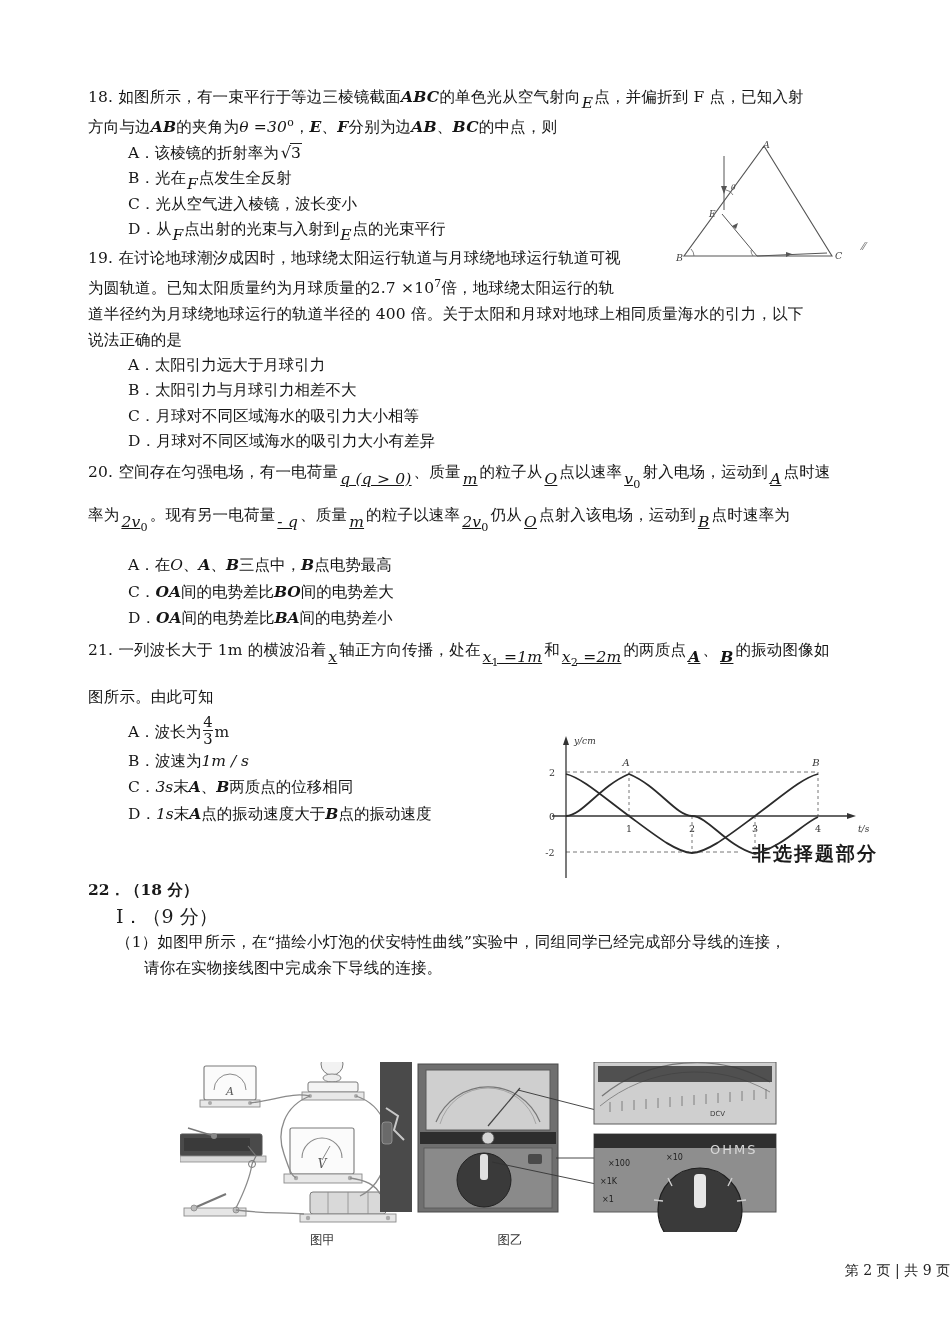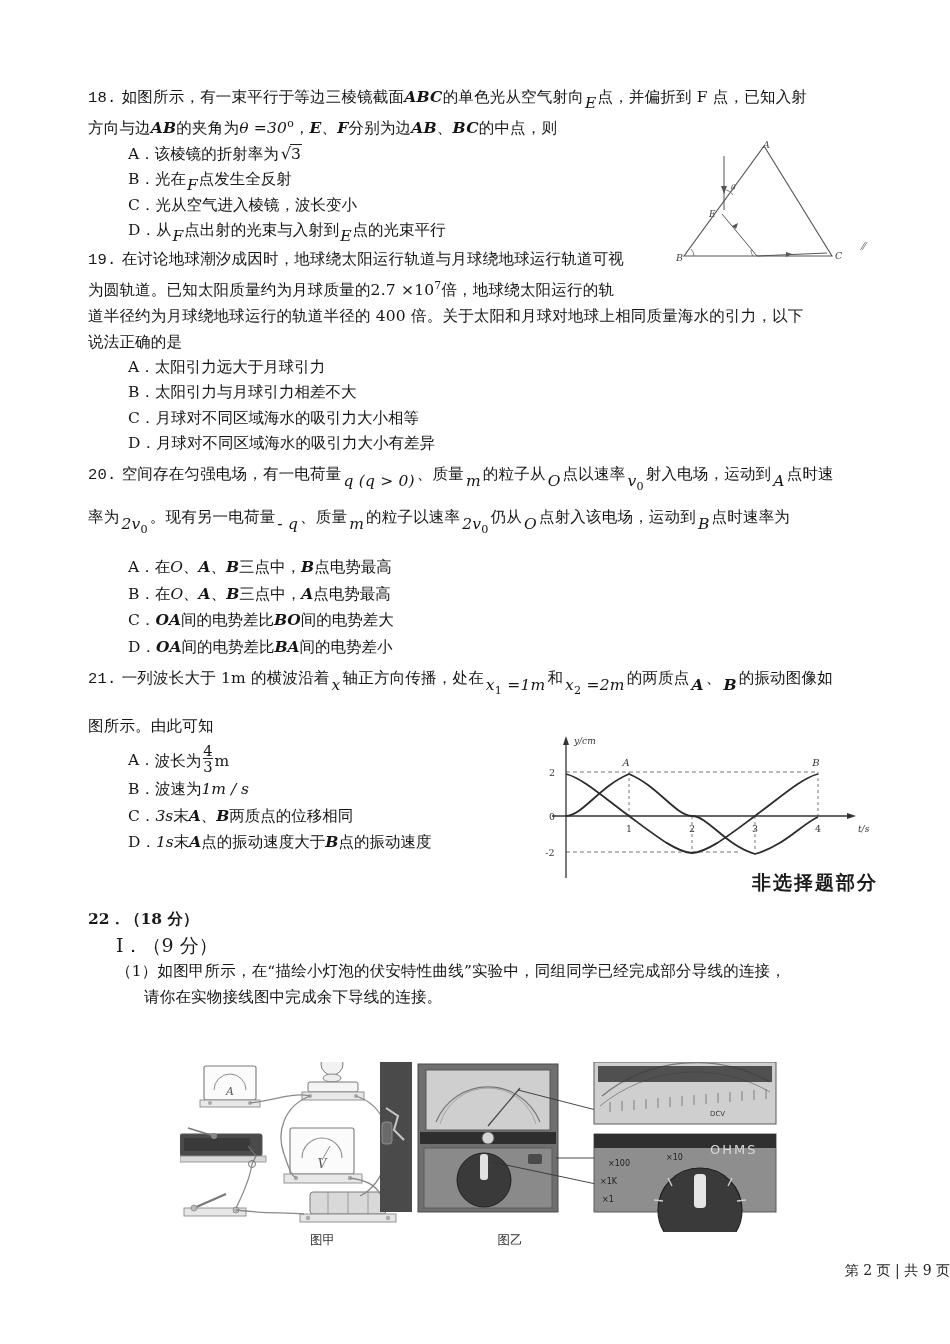--- a/index.html
+++ b/index.html
@@ -34,21 +34,20 @@
     margin-bottom: 2px;
   }
   .qline {
     font-size: 15.5px;
     line-height: 26px;
     letter-spacing: 0.2px;
     color: #151515;
   }
   .qnum {
     display: inline-block;
-    font-family: Liberation Mono, monospace;
   }
   .opt {
     font-size: 15.5px;
     line-height: 25.5px;
     padding-left: 40px;
     color: #151515;
   }
   .opt .lbl {
     display: inline-block;
     min-width: 22px;
@@ -70,20 +69,21 @@
     font-size: 0.70em;
     vertical-align: 0.55em;
   }
   
   .lowmath {
     display: inline-block;
     position: relative;
     top: 7px;
     font-style: italic;
     padding: 0 2px;
+    text-decoration: underline;
   }
   .lowmath2 {
     display: inline-block;
     position: relative;
     top: 6px;
     font-style: italic;
     padding: 0 1px;
   }
   
   .sqrt {
@@ -250,23 +250,20 @@
       <div class="qline">
         <span class="qnum">20.</span>
         <span>空间存在匀强电场，有一电荷量</span><i class="v lowmath">q (q &gt; 0)</i><span>、质量</span><i class="v lowmath">m</i><span>的粒子从</span><i class="v lowmath">O</i><span>点以速率</span><i class="v lowmath">v<span class="sub" style="font-style:normal;">0</span></i><span>射入电场，运动到</span><i class="v lowmath">A</i><span>点时速</span>
       </div>
       <div class="qline" style="margin-top:12px;">
         <span>率为</span><i class="v lowmath">2v<span class="sub" style="font-style:normal;">0</span></i><span>。现有另一电荷量</span><i class="v lowmath">- q</i><span>、质量</span><i class="v lowmath">m</i><span>的粒子以速率</span><i class="v lowmath">2v<span class="sub" style="font-style:normal;">0</span></i><span>仍从</span><i class="v lowmath">O</i><span>点射入该电场，运动到</span><i class="v lowmath">B</i><span>点时速率为</span>
       </div>
 
       <div class="opt" style="margin-top:18px;">
         <span class="lbl">A．</span><span>在</span><i class="v">O</i><span>、</span><b class="bi">A</b><span>、</span><b class="bi">B</b><span>三点中，</span><b class="bi">B</b><span>点电势最高</span>
-      </div>
-      <div class="opt">
-        <span class="lbl">B．</span><span>在</span><i class="v">O</i><span>、</span><b class="bi">A</b><span>、</span><b class="bi">B</b><span>三点中，</span><b class="bi">A</b><span>点电势最高</span>
       </div>
       <div class="opt">
         <span class="lbl">C．</span><b class="bi">OA</b><span>间的电势差比</span><b class="bi">BO</b><span>间的电势差大</span>
       </div>
       <div class="opt">
         <span class="lbl">D．</span><b class="bi">OA</b><span>间的电势差比</span><b class="bi">BA</b><span>间的电势差小</span>
       </div>
     </div>
 
     <div class="q" style="margin-top:5px;">

